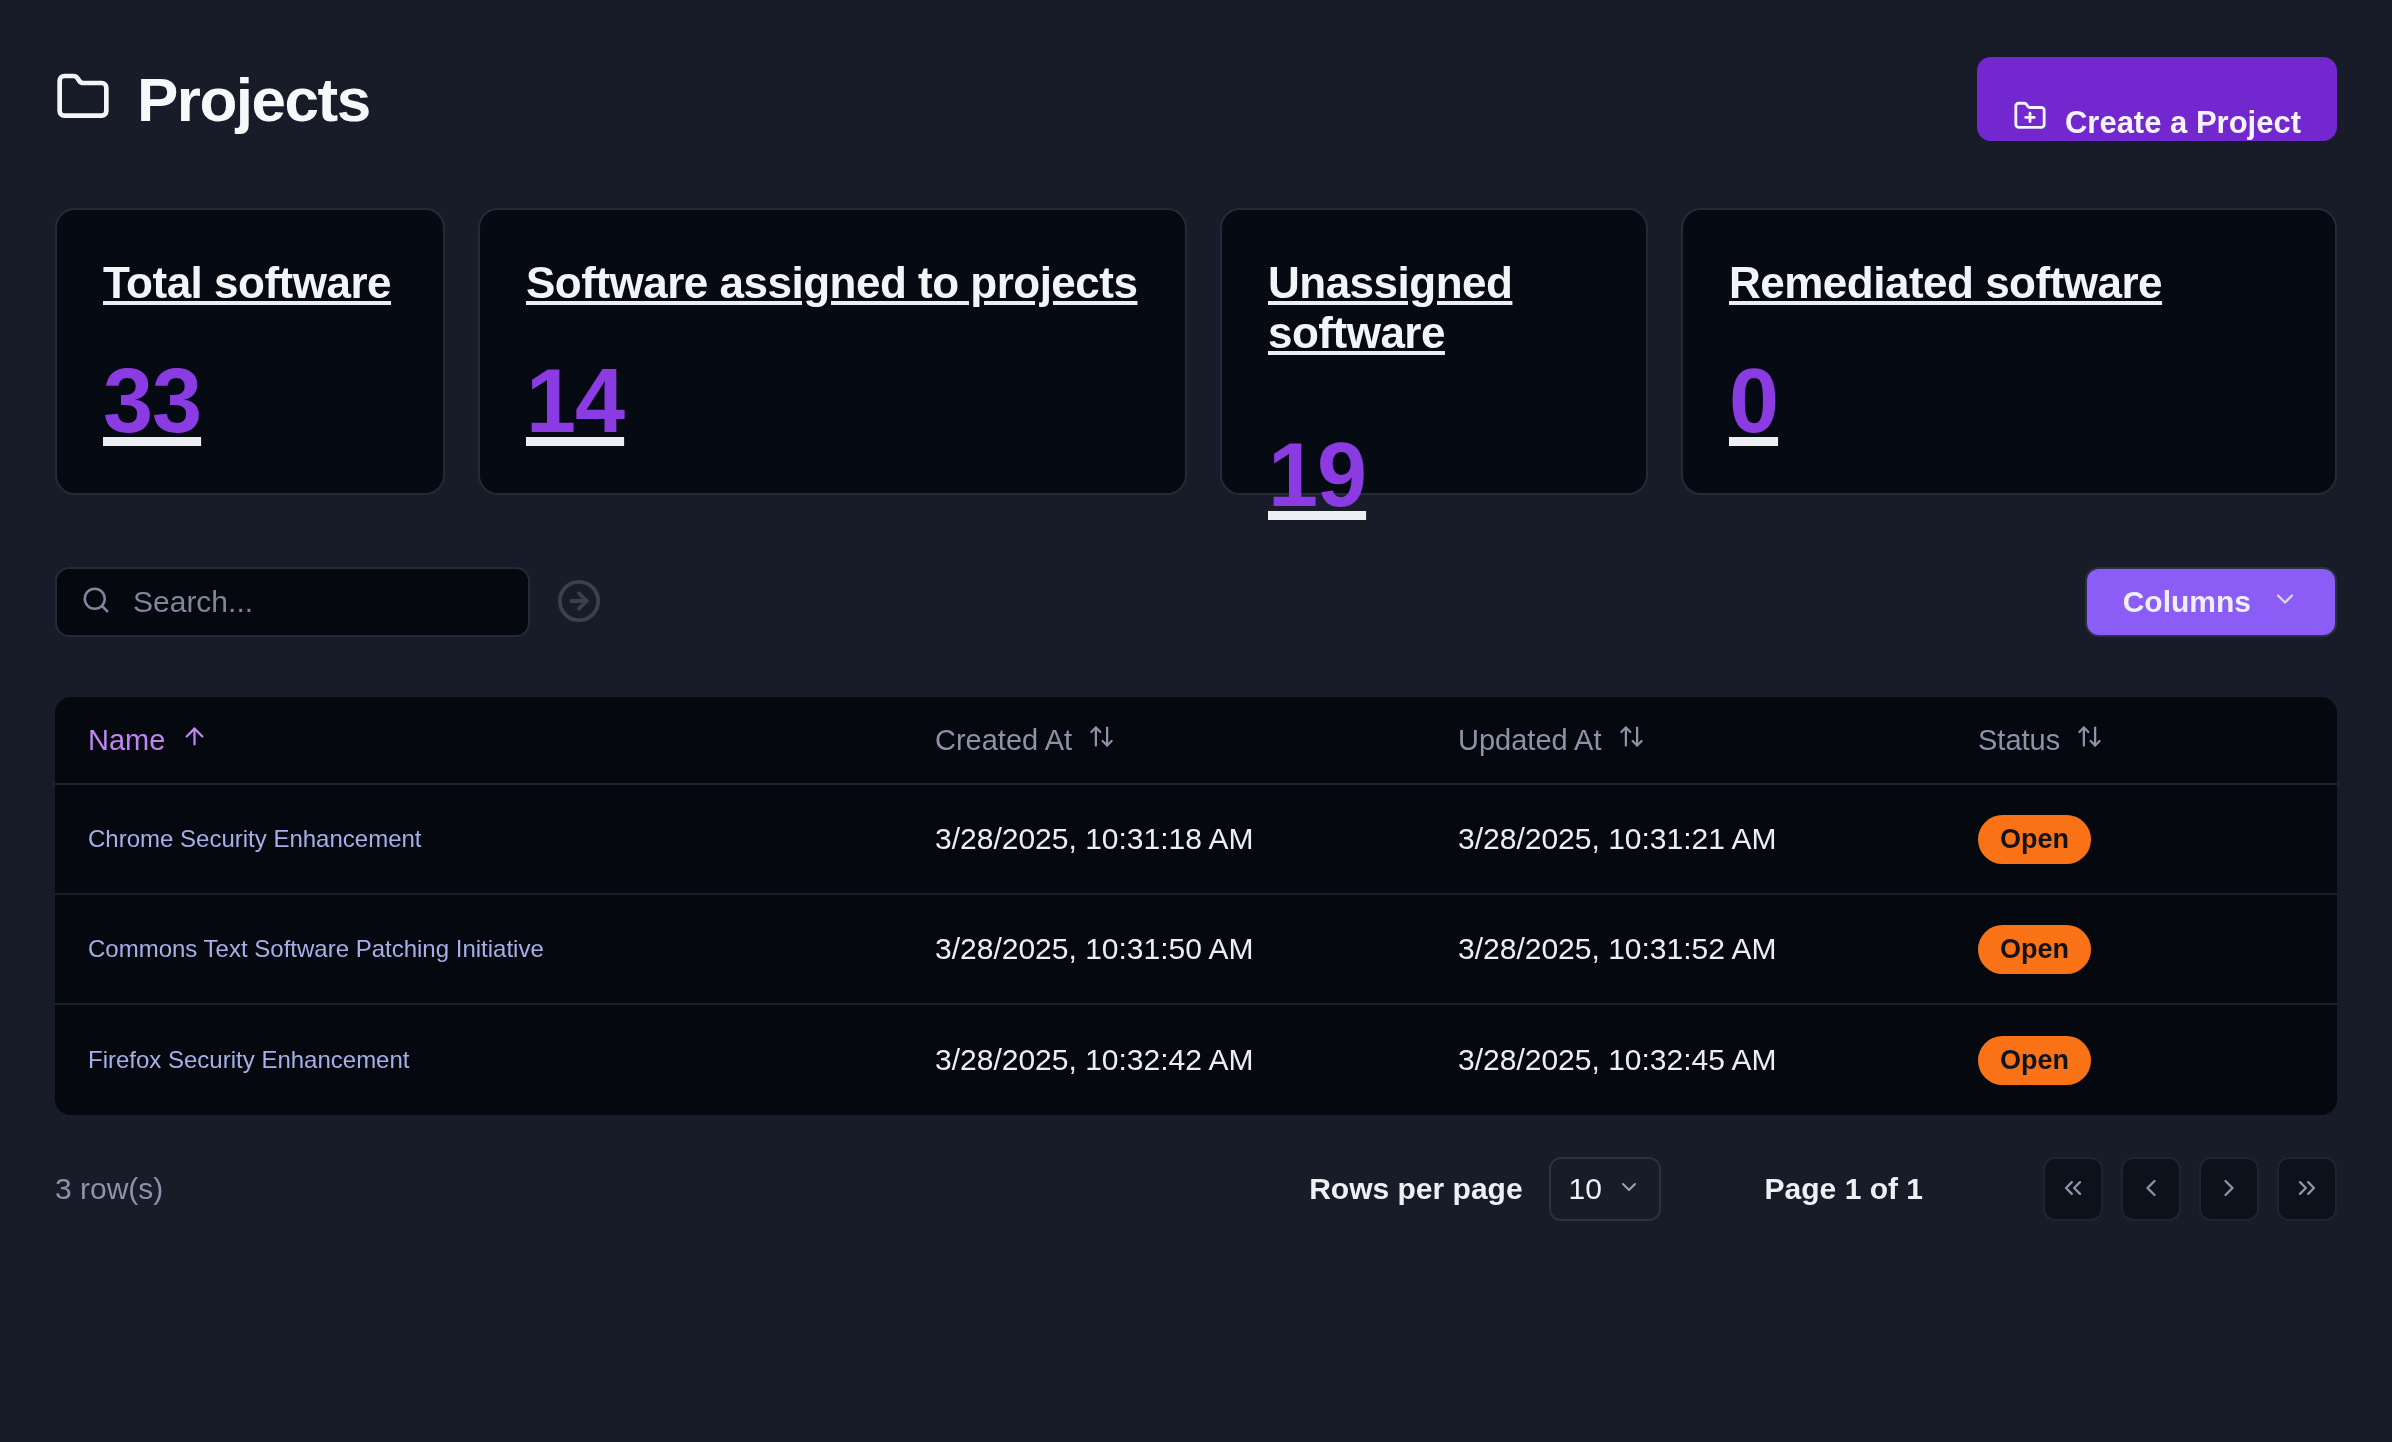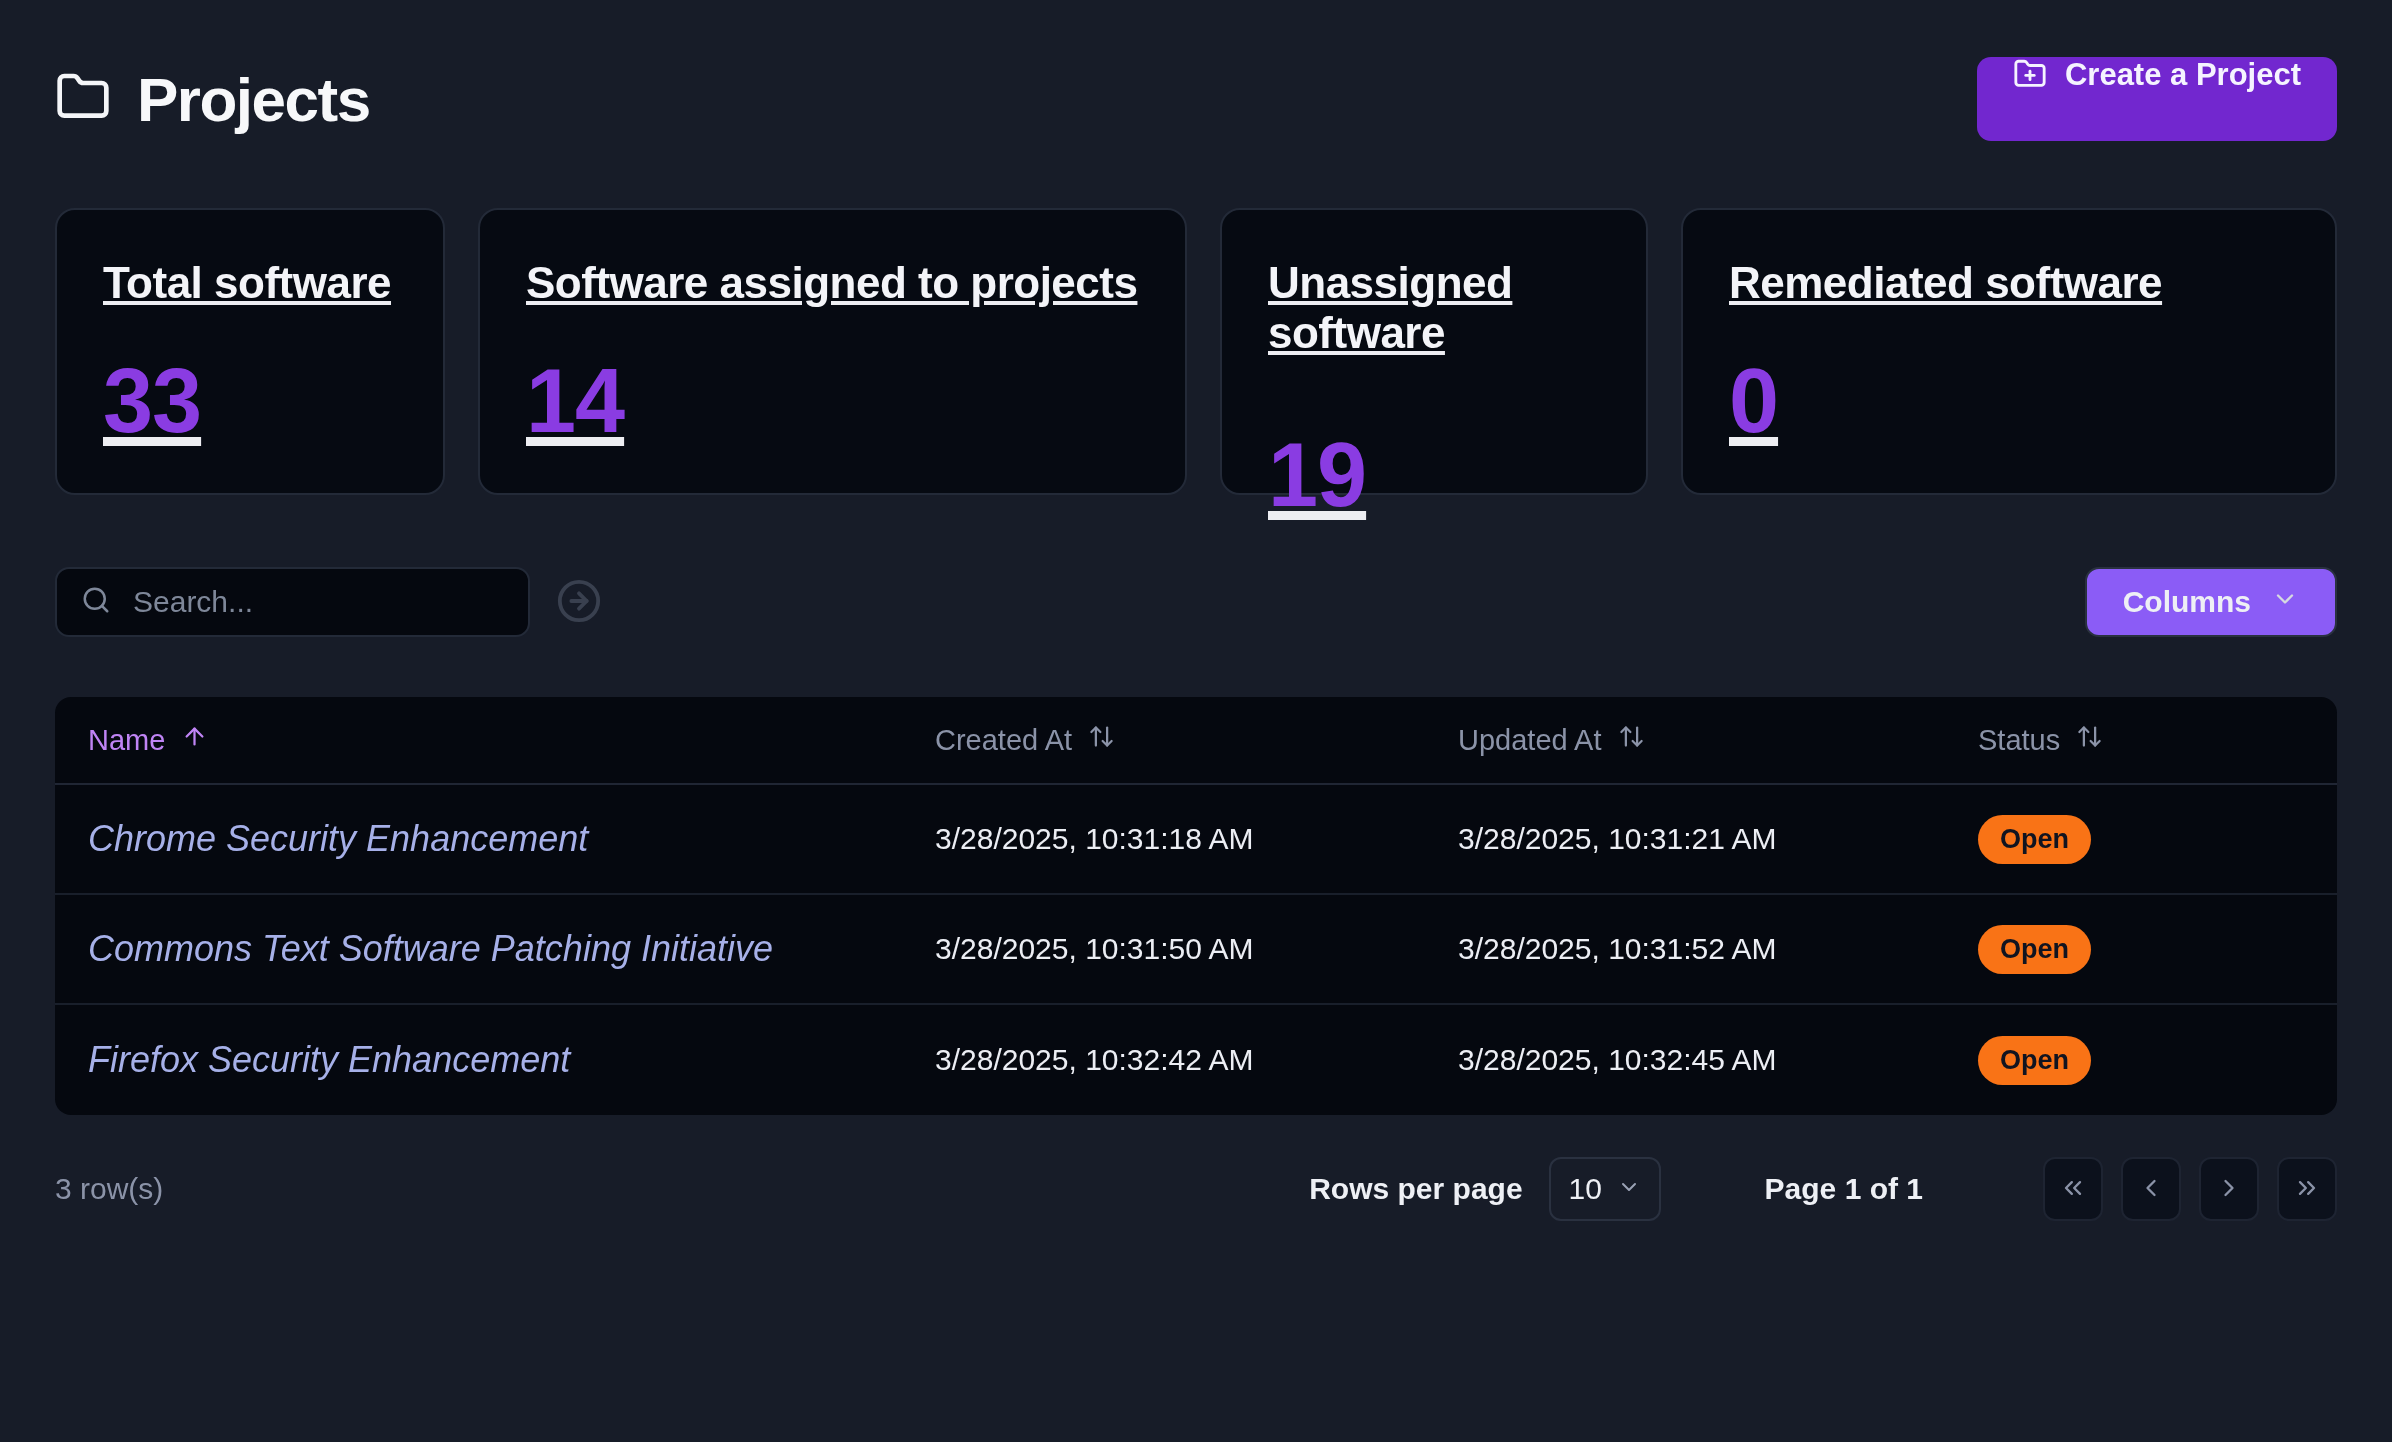--- a/index.html
+++ b/index.html
@@ -11,21 +11,21 @@
     overflow:hidden;
   }
   .page { width:100%; height:100%; padding:56px 55px 0 55px; }
 
   
   .topbar { display:flex; align-items:center; justify-content:space-between; height:86px; }
   .title-wrap { display:flex; align-items:center; gap:26px; }
   .title-wrap svg { width:56px; height:56px; color:#f4f5f8; }
   .page-title { font-size:62px; font-weight:800; letter-spacing:-1.5px; color:#f7f8fa; }
   .btn-primary {
-    display:flex; align-items:flex-start; gap:18px;
+    display:flex; align-items:flex-end; gap:18px;
     background:#7227cf; color:#f5f3ff;
     border:none; border-radius:14px;
     height:84px; padding:0 36px;
     font-size:31px; font-weight:600;
     font-family:inherit; cursor:pointer;
   }
   .btn-primary svg { width:34px; height:34px; }
 
   
   .stats-row { display:flex; gap:33px; margin-top:66px; }
@@ -93,21 +93,21 @@
   .thead { height:88px; border-bottom:2px solid #202634; }
   .thead .cell {
     display:flex; align-items:center; gap:16px;
     font-size:29px; font-weight:500; color:#8b93a8;
   }
   .thead .cell svg { width:27px; height:27px; }
   .thead .cell.sorted { color:#c084f5; }
   .body-row { height:110px; border-bottom:2px solid #191f2b; }
   .body-row:last-child { border-bottom:none; }
   .cell:first-child { padding-left:33px; }
-  .cell-name { font-size:36px; color:#a6b0e8; cursor:pointer;font-style:italic; }
+  .cell-name { font-size:24px; color:#a6b0e8; cursor:pointer; }
   .cell-date { font-size:30px; color:#eceef4; }
   .badge {
     display:inline-block;
     background:#f97316; color:#111420;
     font-size:27px; font-weight:700;
     padding:9px 22px; border-radius:999px;
   }
 
   
   .footerbar { display:flex; align-items:center; margin-top:42px; }

